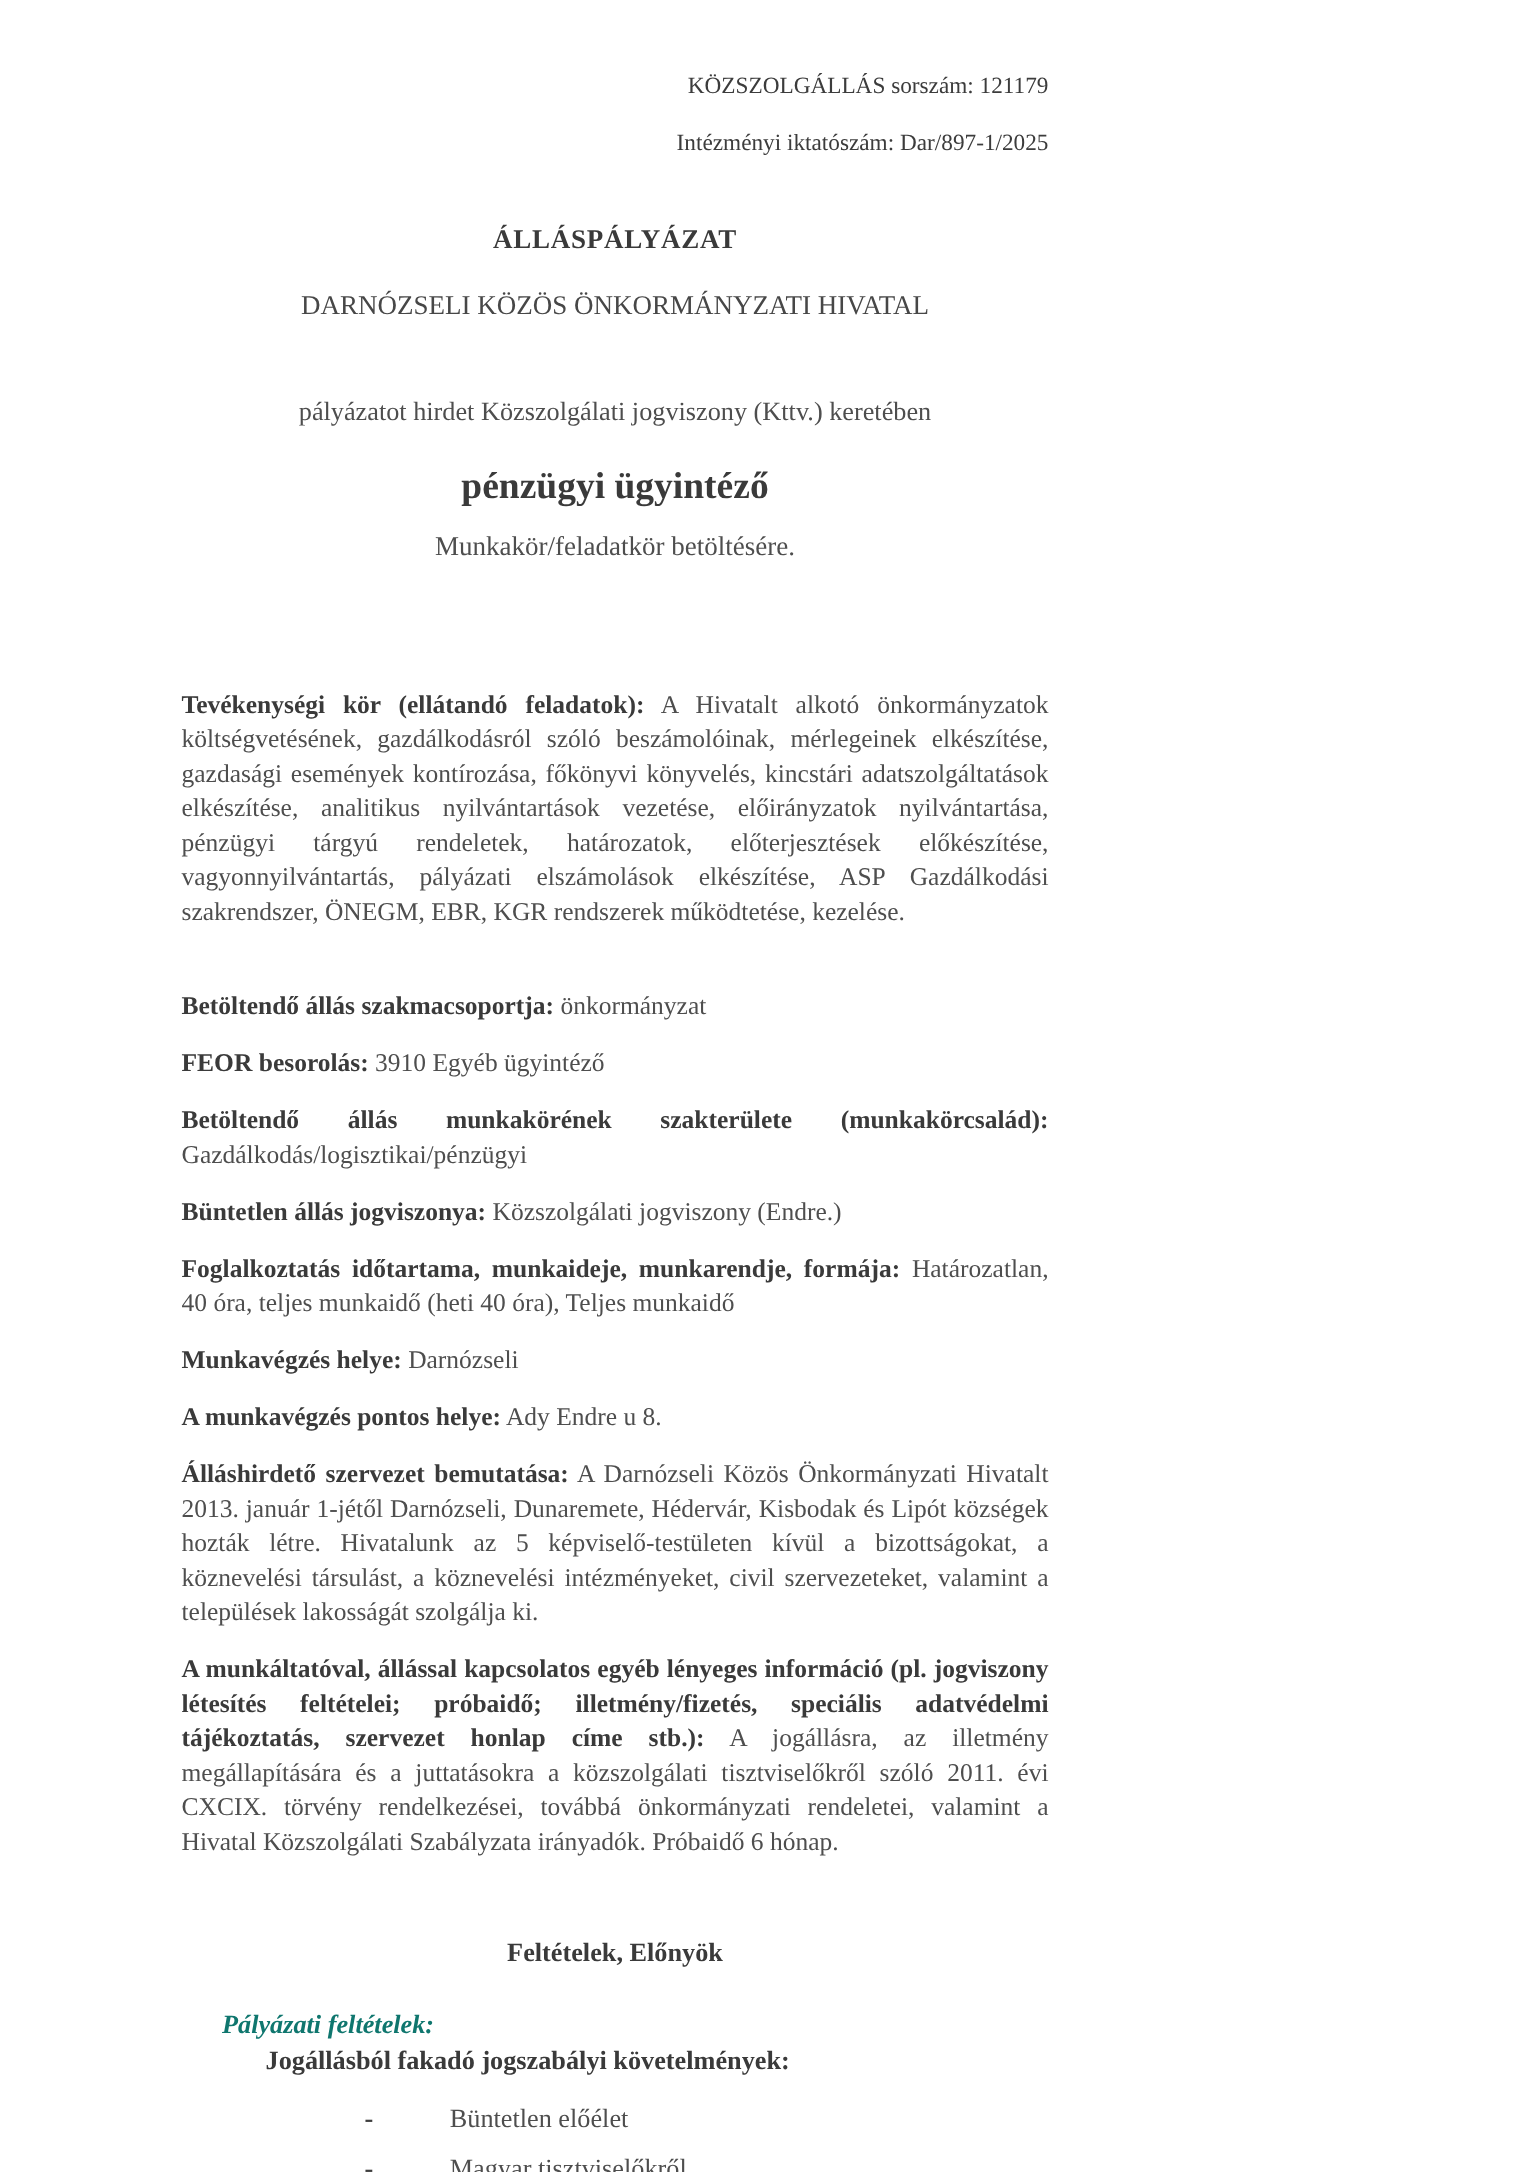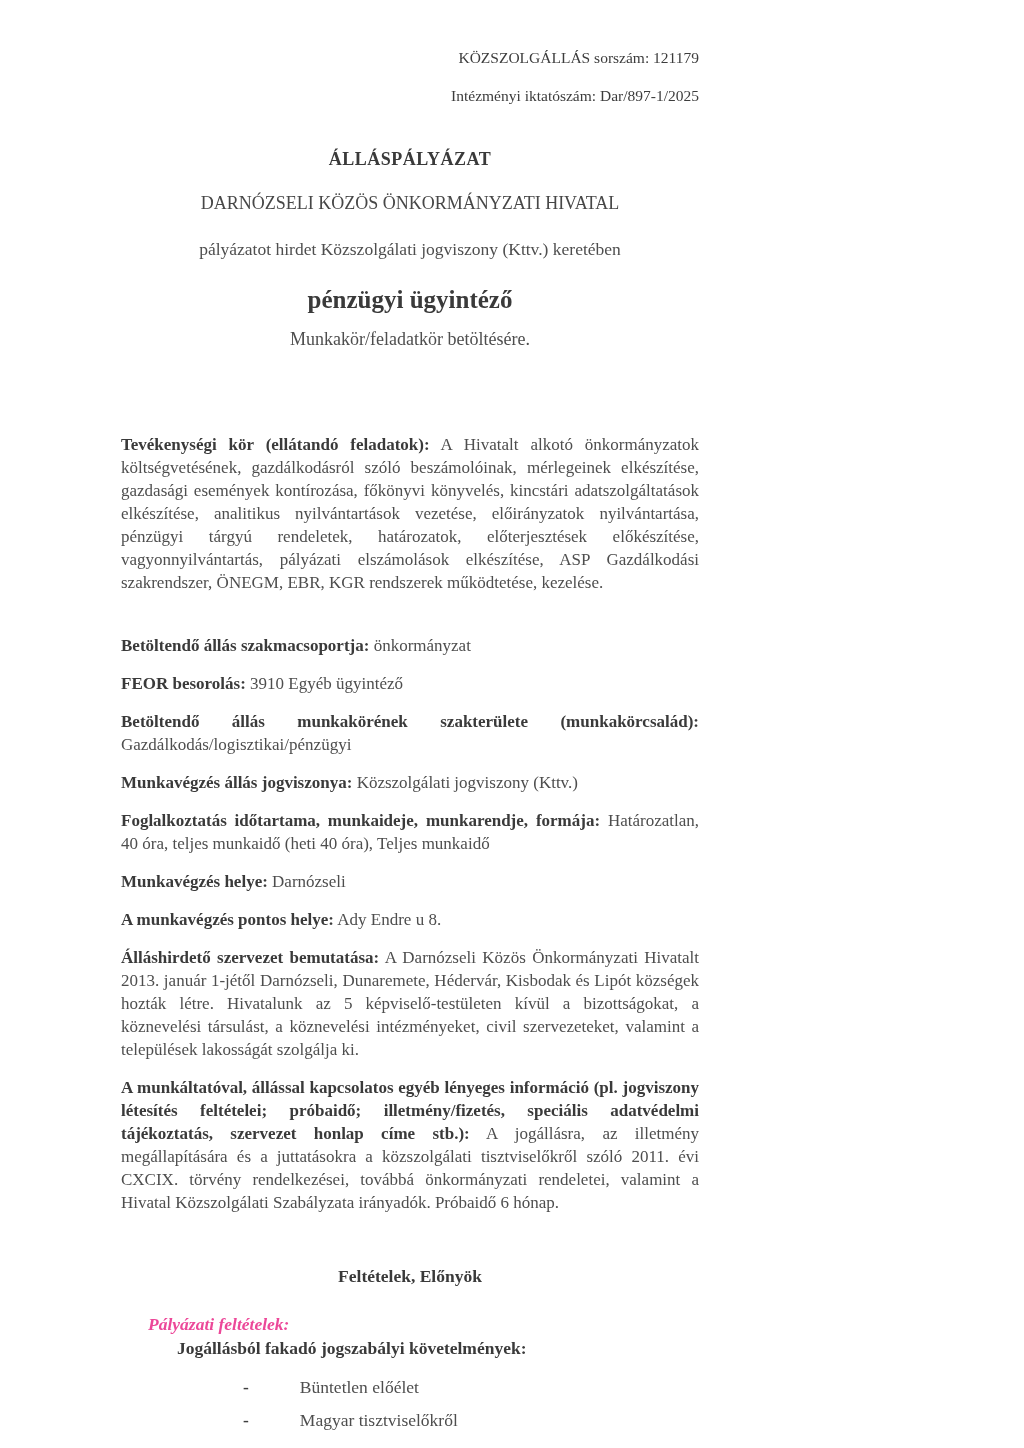--- a/index.html
+++ b/index.html
@@ -36,21 +36,21 @@
     letter-spacing: 0.5px;
     color: #3a3a3a;
   }
   .org-name {
     margin-top: 23px;
     font-size: 18px;
     font-weight: normal;
     color: #474747;
   }
   .announcement {
-    margin-top: 25px;
+    margin-top: 50px;
     font-size: 17.5px;
     color: #4e4e4e;
   }
   .position-title {
     margin-top: 26px;
     font-size: 25px;
     font-weight: bold;
     color: #3a3a3a;
   }
   .position-note {
@@ -79,21 +79,21 @@
     font-weight: bold;
     color: #3a3a3a;
     text-align: center;
   }
   .cond-sub {
     margin-top: 27px;
     margin-left: 27px;
     font-size: 17.5px;
     font-weight: bold;
     font-style: italic;
-    color: #ec4899;
+    color: #0f766e;
   }
   .cond-group {
     margin-top: 3px;
     margin-left: 56px;
     font-size: 17.5px;
     font-weight: bold;
     color: #3a3a3a;
   }
   .req-list { margin-top: 17px; }
   .req-item {
@@ -149,22 +149,22 @@
     <div class="para">
       <div class="force-just">
         <strong>Betöltendő állás munkakörének szakterülete (munkakörcsalád):</strong>
       </div>
       <div>
         <span>Gazdálkodás/logisztikai/pénzügyi</span>
       </div>
     </div>
 
     <p class="para">
-      <strong>Munkavégzés állás jogviszonya:</strong>
-      <span>Közszolgálati jogviszony (Kttv.)</span>
+      <strong>Büntetlen állás jogviszonya:</strong>
+      <span>Közszolgálati jogviszony (Endre.)</span>
     </p>
 
     <p class="para">
       <strong>Foglalkoztatás időtartama, munkaideje, munkarendje, formája:</strong>
       <span>Határozatlan, 40 óra, teljes munkaidő (heti 40 óra), Teljes munkaidő</span>
     </p>
 
     <p class="para">
       <strong>Munkavégzés helye:</strong>
       <span>Darnózseli</span>

